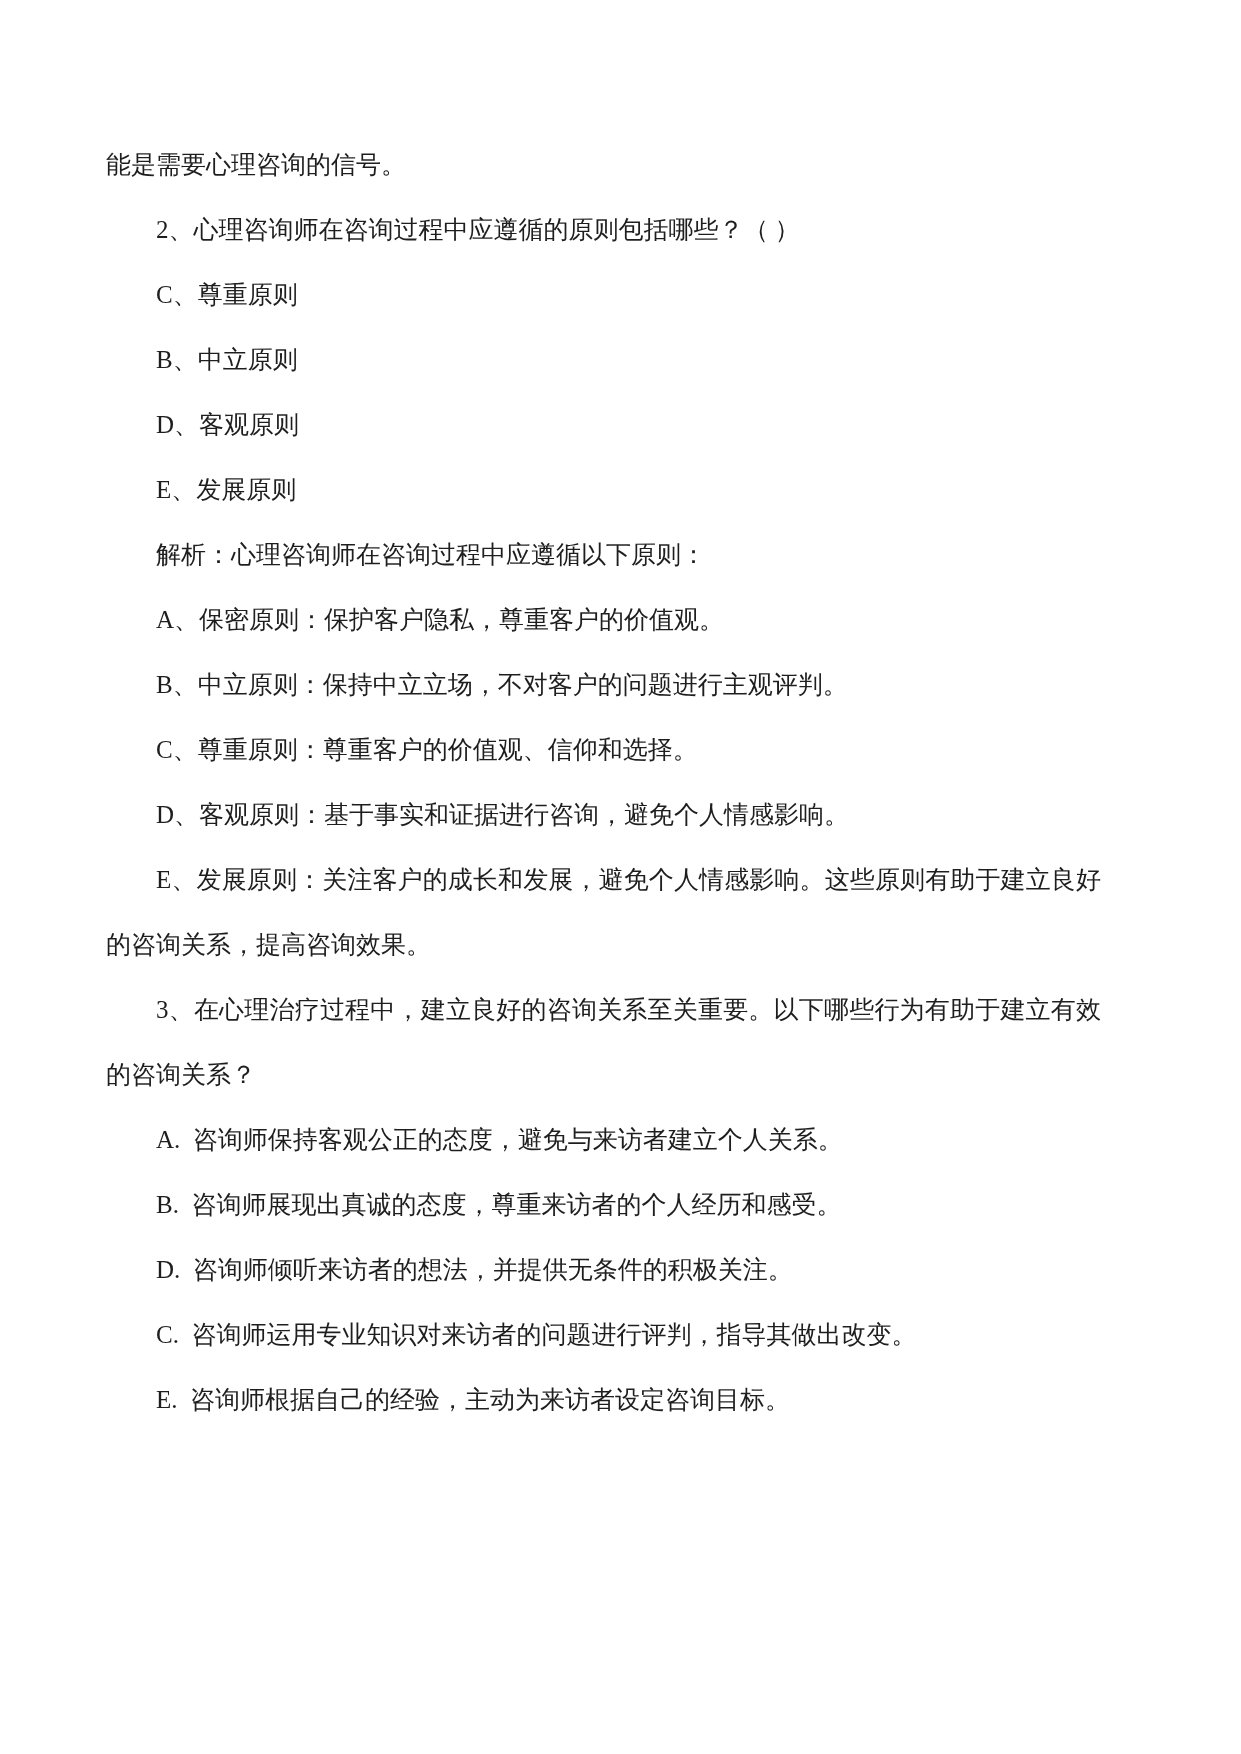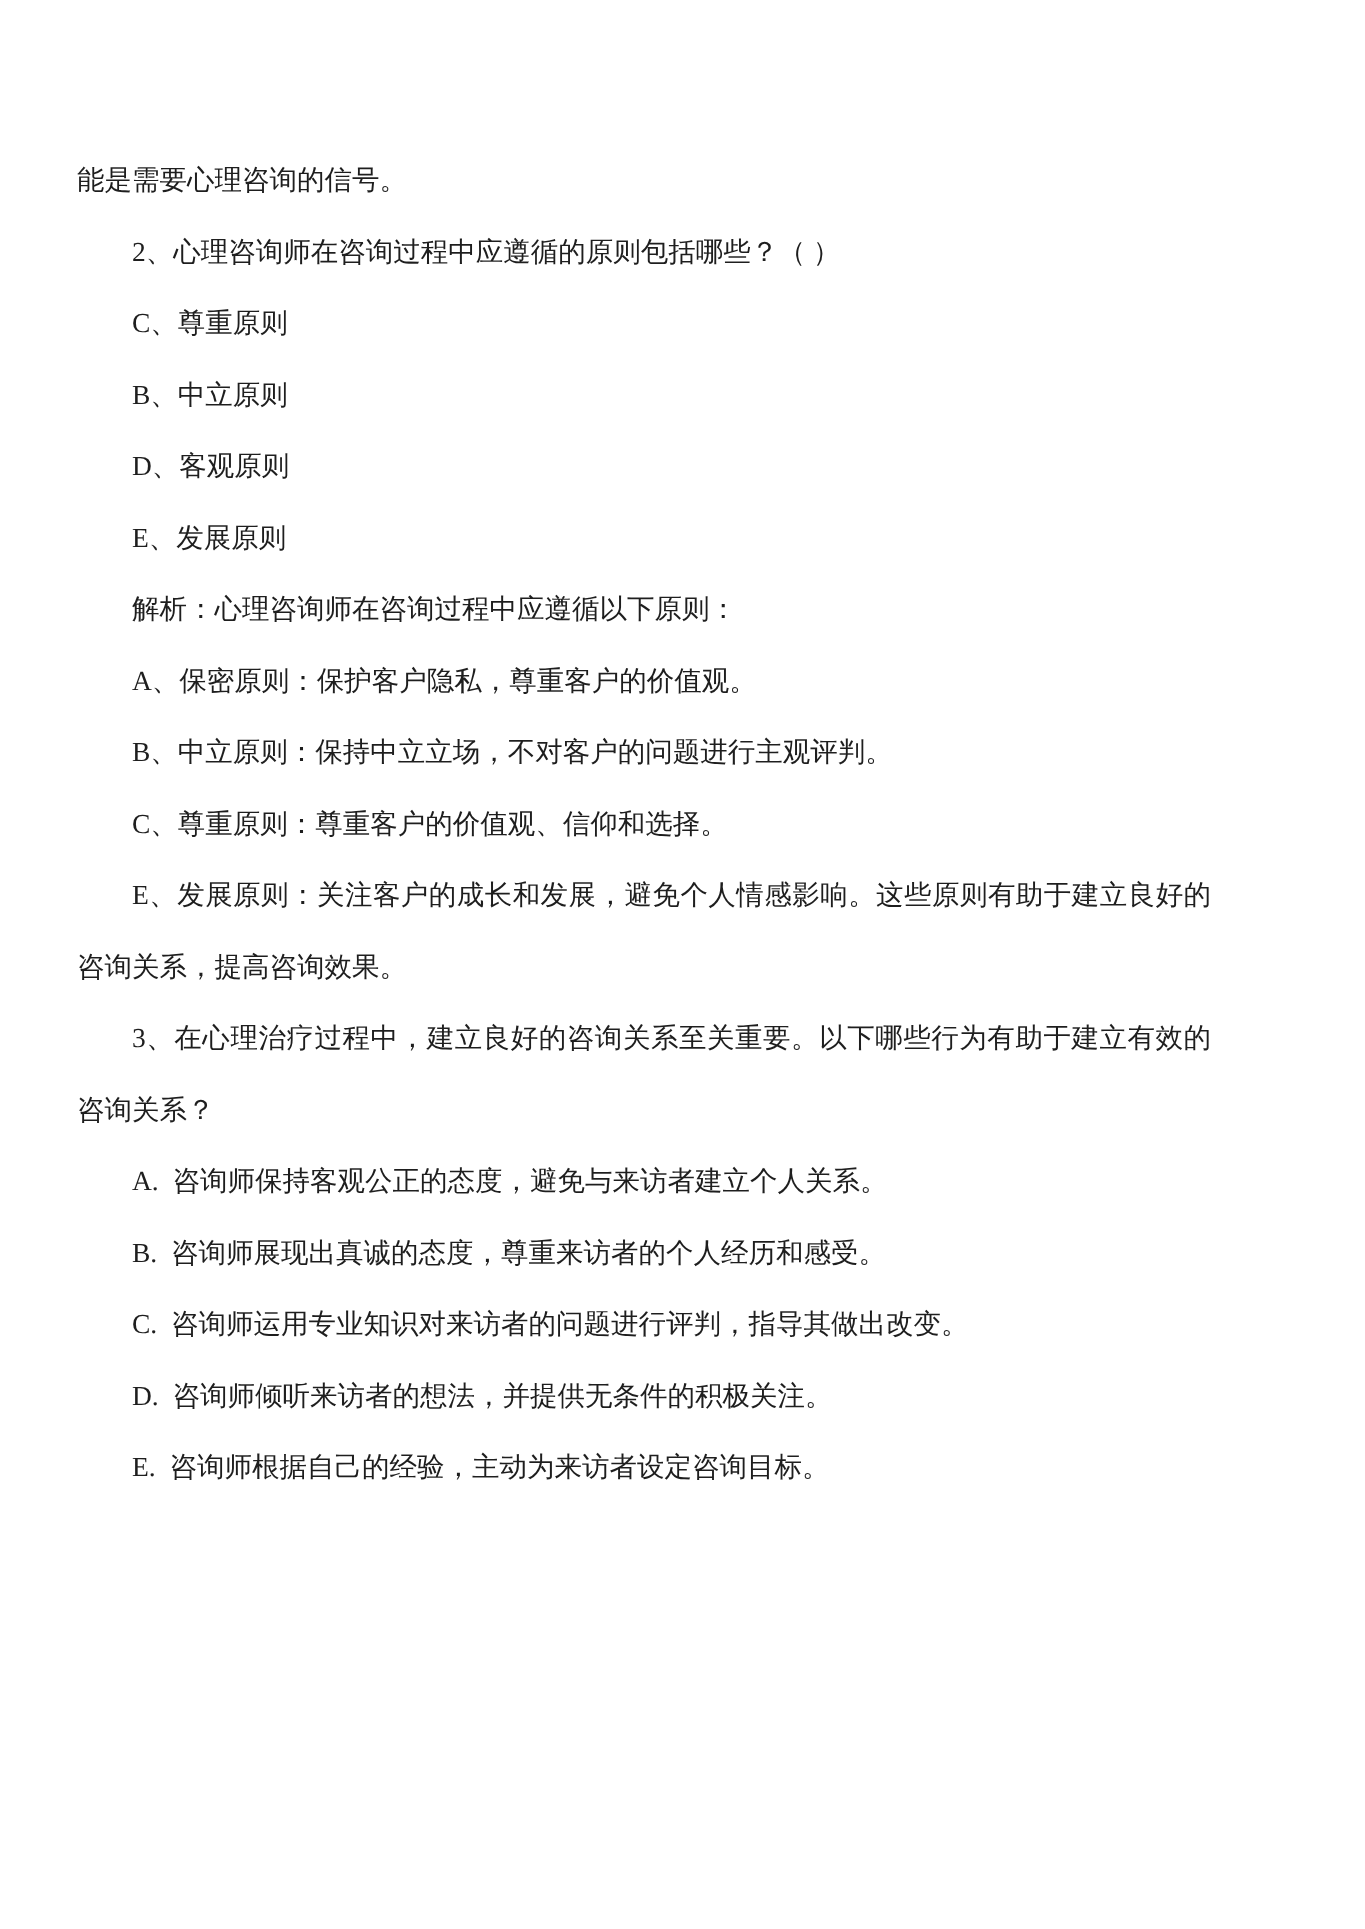--- a/index.html
+++ b/index.html
@@ -6,21 +6,21 @@
     margin: 0;
     padding: 0;
     background: #ffffff;
   }
   .page {
     position: relative;
     width: 1241px;
     height: 1754px;
     box-sizing: border-box;
     background: #ffffff;
-    padding: 132px 140px 0 70px;
+    padding: 132px 140px 0 106px;
     font-family: "Liberation Serif", "DejaVu Serif", serif;
     font-size: 25px;
     color: #1e1e1e;
     overflow: hidden;
   }
   .para {
     margin: 0;
     line-height: 65px;
     text-indent: 2em;
     text-align: justify;
@@ -48,29 +48,30 @@
         <p class="para">E、发展原则</p>
       </div>
 
 
     <p class="para">解析：心理咨询师在咨询过程中应遵循以下原则：</p>
 
     <div>
         <p class="para">A、保密原则：保护客户隐私，尊重客户的价值观。</p>
         <p class="para">B、中立原则：保持中立立场，不对客户的问题进行主观评判。</p>
         <p class="para">C、尊重原则：尊重客户的价值观、信仰和选择。</p>
+        <p class="para">D、客观原则：基于事实和证据进行咨询，避免个人情感影响。</p>
         <p class="para">E、发展原则：关注客户的成长和发展，避免个人情感影响。这些原则有助于建立良好的咨询关系，提高咨询效果。</p>
       </div>
   </section>
 
   <section>
     <p class="para">3、在心理治疗过程中，建立良好的咨询关系至关重要。以下哪些行为有助于建立有效的咨询关系？</p>
 
     <div>
         <p class="para">A.  咨询师保持客观公正的态度，避免与来访者建立个人关系。</p>
         <p class="para">B.  咨询师展现出真诚的态度，尊重来访者的个人经历和感受。</p>
+        <p class="para">D.  咨询师倾听来访者的想法，并提供无条件的积极关注。</p>
         <p class="para">C.  咨询师运用专业知识对来访者的问题进行评判，指导其做出改变。</p>
-        <p class="para">D.  咨询师倾听来访者的想法，并提供无条件的积极关注。</p>
         <p class="para">E.  咨询师根据自己的经验，主动为来访者设定咨询目标。</p>
       </div>
   </section>
 
 </div>
 
 </body></html>

